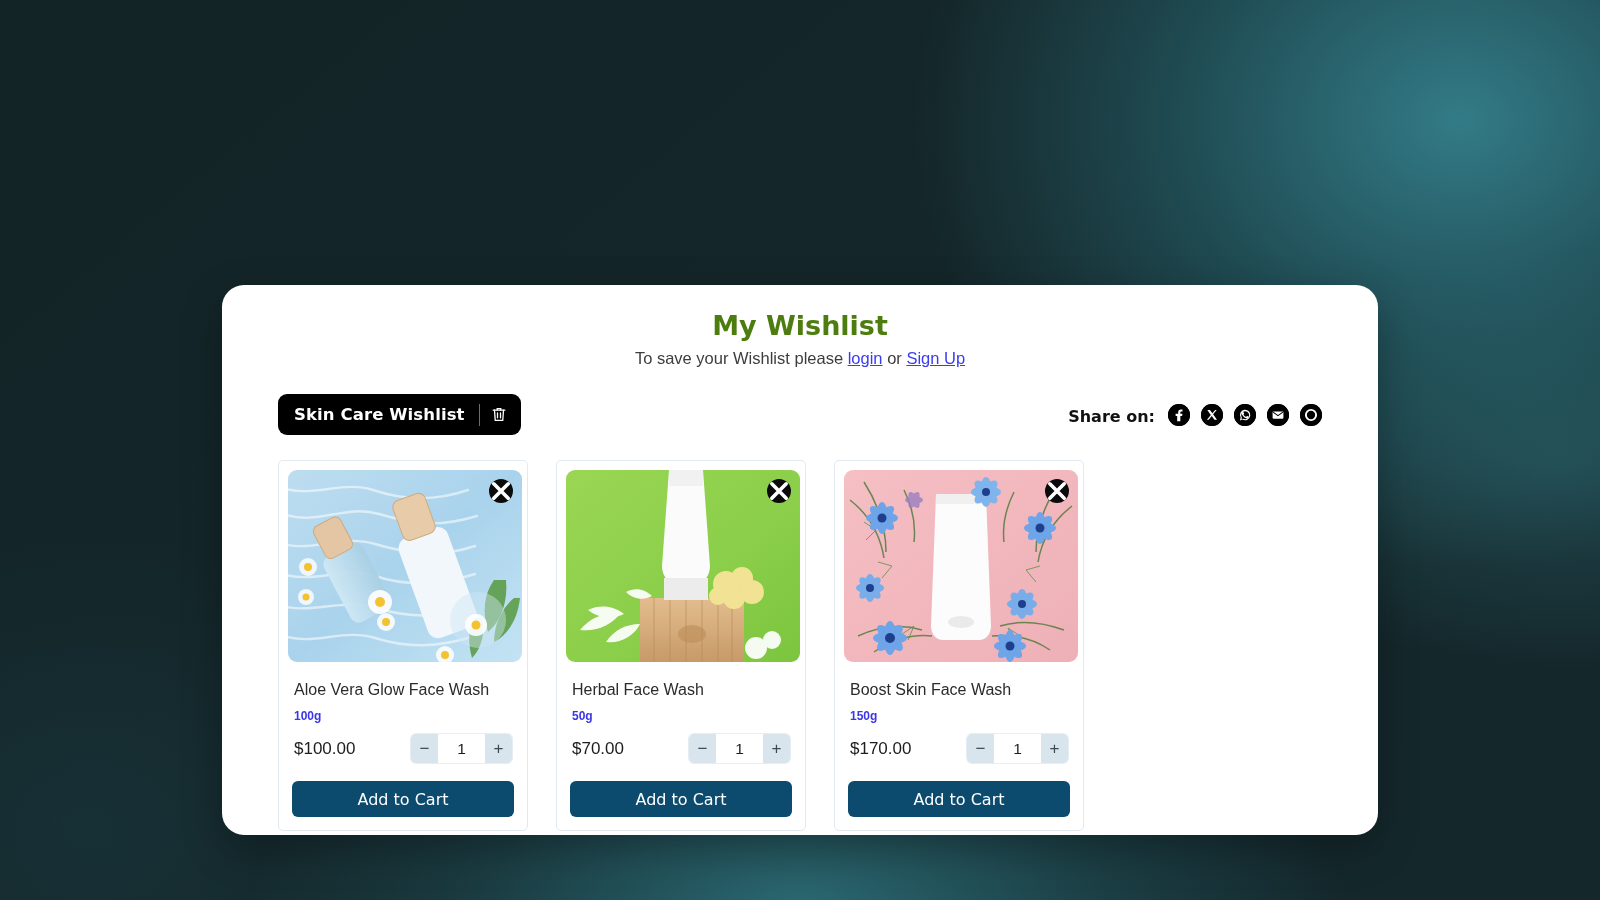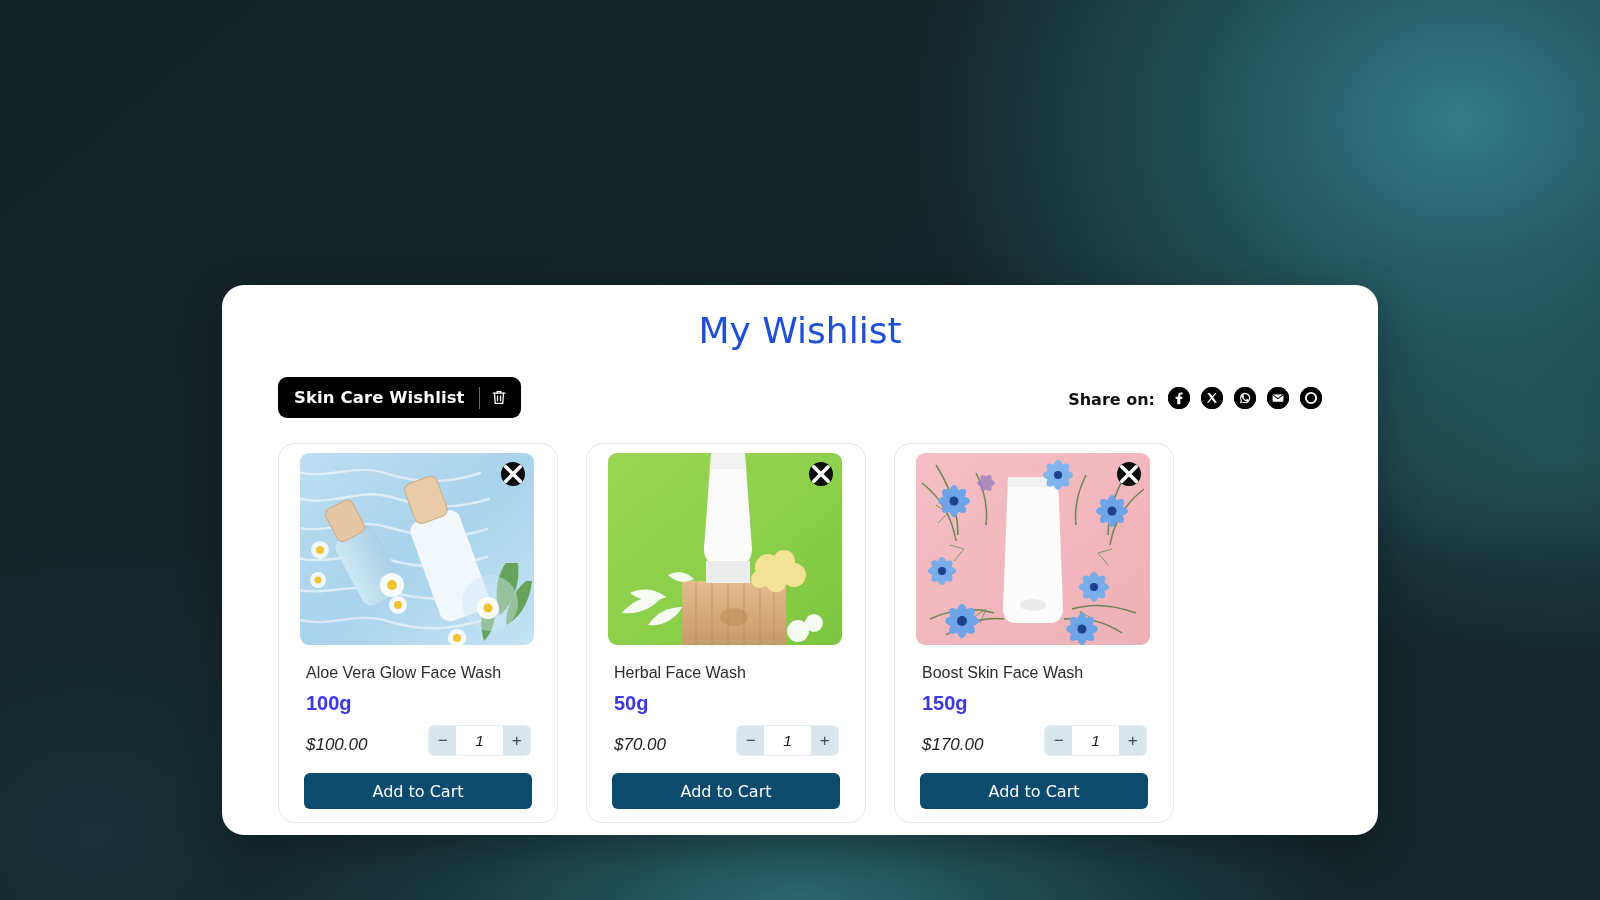--- a/index.html
+++ b/index.html
@@ -38,21 +38,21 @@
 
   
   .panel {
     position:absolute; left:222px; top:285px;
     width:1156px; height:550px;
     background:#fff; border-radius:22px;
     box-shadow:0 14px 40px rgba(0,0,0,0.28);
   }
   .panel-title {
     text-align:center; padding-top:25px;
-    font-size:36px; font-weight:400; color:#1d4ed8;
+    font-size:27px; font-weight:700; color:#4d7c0f;
     font-family:"DejaVu Sans", sans-serif;
   }
   .panel-sub {
     text-align:center; margin-top:8px;
     font-size:16.5px; color:#3d3d3d;
   }
   .panel-sub a { color:#3b3bf0; text-decoration:underline; cursor:pointer; }
 
   
   .toolbar {
@@ -71,33 +71,33 @@
 
   .share { display:flex; align-items:flex-end; gap:11px; }
   .share-label { font-size:16px; font-weight:700; color:#111; margin-right:2px;
                  font-family:"DejaVu Sans", sans-serif; }
   .sicon { width:22px; height:22px; border-radius:50%; background:#000;
            display:flex; align-items:center; justify-content:center; cursor:pointer; }
 
   
   .grid { display:flex; gap:28px; padding:0 56px; margin-top:25px; }
   .card {
-    width:280px; background:#fff; border:1px solid #e3eaef;
-    border-radius:17px; padding:9px 21px 13px; position:relative;
+    width:250px; background:#fff; border:1px solid #e3eaef;
+    border-radius:5px; padding:9px 9px 13px; position:relative;
   }
   .thumb { position:relative; width:234px; height:192px; border-radius:9px; overflow:hidden; }
   .thumb svg { display:block; width:100%; height:100%; }
   .close-btn {
     position:absolute; top:9px; right:9px; width:24px; height:24px;
     border-radius:50%; background:#0b0b0b; display:flex; align-items:center;
     justify-content:center; cursor:pointer;
   }
   .p-name { margin:19px 0 0 6px; font-size:16px; color:#2b2b2b; }
-  .p-variant { margin:10px 0 0 6px; font-size:20px; font-weight:700; color:#3b36e8; }
-  .p-row { display:flex; align-items:flex-end; justify-content:space-between; margin:11px 6px 8px 6px;font-style:italic; }
+  .p-variant { margin:10px 0 0 6px; font-size:12px; font-weight:700; color:#3b36e8; }
+  .p-row { display:flex; align-items:center; justify-content:space-between; margin:11px 6px 8px 6px; }
   .p-price { font-size:17px; color:#1d1d1d; }
   .stepper { display:flex; align-items:center; border-radius:5px; overflow:hidden;
              box-shadow:0 0 0 1px #e6eef3; }
   .st-btn { width:27px; height:29px; background:#d8e5ec; color:#3a4a53; font-size:17px;
             display:flex; align-items:center; justify-content:center; cursor:pointer; }
   .st-val { width:47px; height:29px; background:#fff; display:flex; align-items:center;
             justify-content:center; font-size:15.5px; color:#1d1d1d; cursor:text; }
   .atc {
     margin:18px 4px 0; height:36px; background:#0c4a6e; color:#fff; border-radius:6px;
     display:flex; align-items:center; justify-content:center;
@@ -114,20 +114,23 @@
 
   <div class="hero">
     <h1>Discover Our Wishlist Features</h1>
     <p>
       <span>Enhance the customer experience by using features like </span><span class="hl">guest wishlist, multiple wishlist</span><span> options, and </span><span class="hl">share wishlist</span><span> functionality to simplify organizing and sharing favorite items.</span>
     </p>
   </div>
 
   <div class="panel">
     <div class="panel-title">My Wishlist</div>
+    <div class="panel-sub">
+      <span>To save your Wishlist please </span><a>login</a><span> or </span><a>Sign Up</a>
+    </div>
 
     <div class="toolbar">
       <div class="tabs">
 
         <div class="tab">
           <span class="tab-label">Skin Care Wishlist</span>
           <span class="tab-divider"></span>
           <span class="tab-trash">
             <svg width="16" height="17" viewBox="0 0 16 17" fill="none" stroke="#fff" stroke-width="1.3" stroke-linecap="round">
               <path d="M2.2 4.2h11.6"></path>

